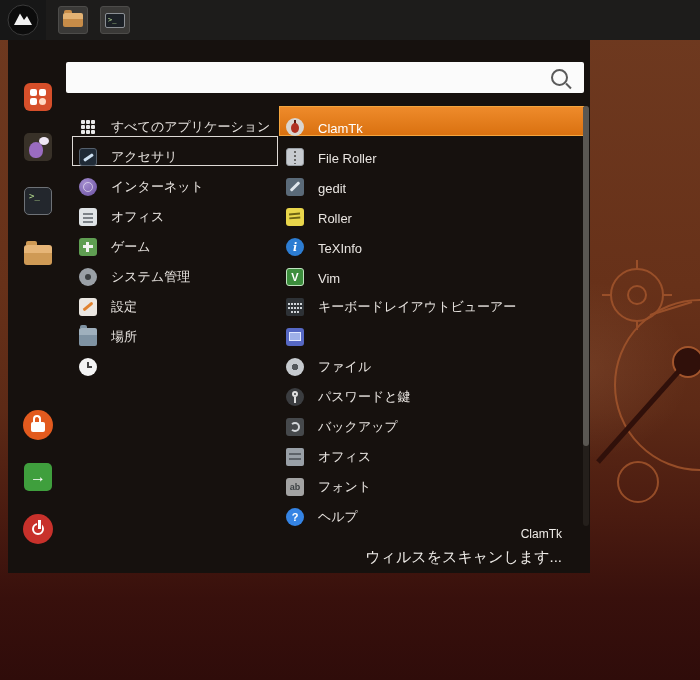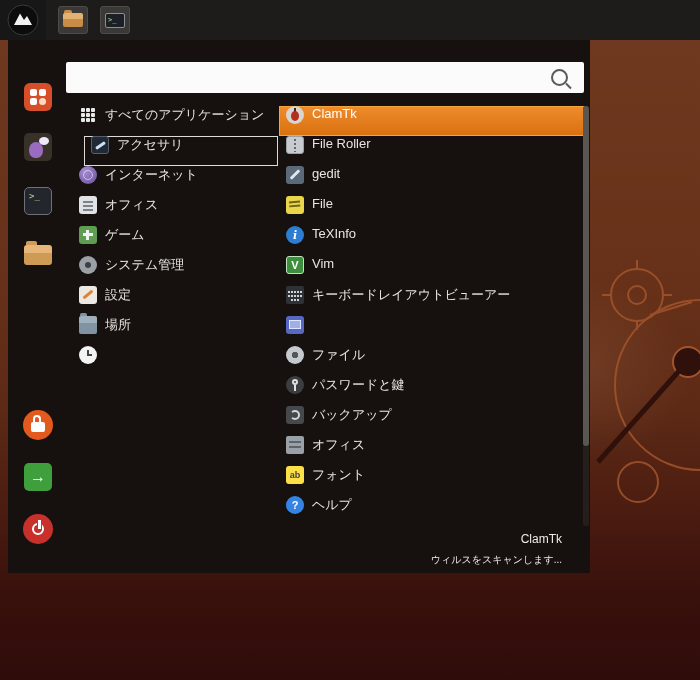--- a/index.html
+++ b/index.html
@@ -42,22 +42,22 @@
   .f-lock::before{content:"";position:absolute;left:10px;top:5px;width:8px;height:8px;border:2px solid #fff;border-bottom:none;border-radius:6px 6px 0 0;box-sizing:border-box;}
   .f-lock::after{content:"";position:absolute;left:8px;top:12px;width:14px;height:10px;background:#fff;border-radius:2px;}
   .f-logout{width:28px;height:28px;border-radius:5px;background:#3f9f3d;color:#fff;display:flex;align-items:center;justify-content:center;font-size:16px;font-weight:bold;}
   .f-power{width:30px;height:30px;border-radius:50%;background:#c8312b;position:relative;}
   .f-power::before{content:"";position:absolute;left:9px;top:9px;width:12px;height:12px;border:2.5px solid #fff;border-radius:50%;box-sizing:border-box;}
   .f-power::after{content:"";position:absolute;left:13.5px;top:5px;width:3px;height:9px;background:#fff;border:1px solid #c8312b;}
 
   
   .categories{position:absolute;left:64px;top:66px;width:206px;}
   .apps{position:absolute;left:271px;top:66px;width:306px;}
-  .row{height:30px;display:flex;align-items:flex-start;gap:8px;padding:0 7px;box-sizing:border-box;color:#e8e4e0;font-size:13px;cursor:pointer;white-space:nowrap;}
-  .row.focused{outline:1px solid #dedad6;outline-offset:-1px;margin-left:12px;}
+  .row{height:30px;display:flex;align-items:flex-end;gap:14px;padding:0 7px;box-sizing:border-box;color:#e8e4e0;font-size:13px;cursor:pointer;white-space:nowrap;}
+  .row.focused{outline:1px solid #dedad6;outline-offset:-1px;}
   .row.selected{background:linear-gradient(180deg,#ef8c2c,#d9700f);outline:1px solid #f4a53e;outline-offset:-1px;color:#fff;}
   .lbl{overflow:hidden;text-overflow:ellipsis;}
 
   
   .ic{width:18px;height:18px;border-radius:3px;flex:none;position:relative;display:flex;align-items:center;justify-content:center;color:#fff;font-size:10px;font-weight:bold;}
   .i-grid{background:none;}
   .i-grid::before{content:"";position:absolute;left:2px;top:2px;width:4px;height:4px;background:#e8e8e8;border-radius:1px;box-shadow:5px 0 0 #e8e8e8,10px 0 0 #e8e8e8,0 5px 0 #e8e8e8,5px 5px 0 #e8e8e8,10px 5px 0 #e8e8e8,0 10px 0 #e8e8e8,5px 10px 0 #e8e8e8,10px 10px 0 #e8e8e8;}
   .i-accessory{background:#1f2a36;border:1px solid #55606c;box-sizing:border-box;}
   .i-accessory::after{content:"";position:absolute;left:3px;top:7px;width:11px;height:3px;background:#cfe2f3;transform:rotate(-35deg);border-radius:1px;}
   .i-internet{background:radial-gradient(circle at 35% 30%,#a48ed0,#6a4fa0);border-radius:50%;}
@@ -96,29 +96,29 @@
   .i-screenshot{background:#5668c4;border-radius:3px;}
   .i-screenshot::after{content:"";position:absolute;left:3px;top:4px;width:12px;height:9px;background:#9fb0e8;border:1px solid #dfe6ff;box-sizing:border-box;}
   .i-disks{background:radial-gradient(circle,#54585c 0 3px,#c6cace 3.5px);border-radius:50%;}
   .i-keys{background:#3b3d40;border-radius:50%;}
   .i-keys::before{content:"";position:absolute;left:6px;top:3px;width:6px;height:6px;border:2px solid #e0e0e0;border-radius:50%;box-sizing:border-box;}
   .i-keys::after{content:"";position:absolute;left:8px;top:9px;width:2px;height:6px;background:#e0e0e0;}
   .i-backup{background:#46494c;border-radius:3px;}
   .i-backup::after{content:"";position:absolute;left:4px;top:4px;width:10px;height:10px;border:2px solid #d4d7da;border-left-color:transparent;border-radius:50%;box-sizing:border-box;}
   .i-files{background:#99a0a7;border-radius:2px;}
   .i-files::after{content:"";position:absolute;left:3px;top:5px;width:12px;height:2px;background:#5d6369;box-shadow:0 5px 0 #5d6369;}
-  .i-fonts{background:#fde047;color:#3c4043;font-weight:bold;font-size:9px;}
+  .i-fonts{background:#a3a3a3;color:#3c4043;font-weight:bold;font-size:9px;}
   .i-help{background:#3584e4;border-radius:50%;font-size:11px;}
 
   
   .scroll-track{position:absolute;right:1px;top:66px;width:6px;height:420px;background:#241f1b;border-radius:3px;cursor:pointer;}
   .scroll-thumb{position:absolute;top:0;left:0;width:6px;height:340px;background:#5a5752;border-radius:3px;cursor:grab;}
   .status{position:absolute;right:28px;bottom:6px;text-align:right;color:#efece8;}
   .status .name{font-size:12px;margin-bottom:7px;}
-  .status .desc{font-size:10px;}
+  .status .desc{font-size:15px;}
 </style>
 </head>
 <body>
 
 <div class="desktop">
   <div class="desktop-glow"></div>
   <svg class="artwork" viewBox="0 0 170 330">
     <g stroke="#a2552c" stroke-width="2" fill="none" opacity="0.85">
       <circle cx="107" cy="85" r="26"></circle>
       <circle cx="107" cy="85" r="9"></circle>
@@ -225,21 +225,21 @@
     <div class="row">
         <span class="ic i-fileroller"></span>
         <span class="lbl">File Roller</span>
       </div>
     <div class="row">
         <span class="ic i-gedit"></span>
         <span class="lbl">gedit</span>
       </div>
     <div class="row">
         <span class="ic i-gnote"></span>
-        <span class="lbl">File</span>
+        <span class="lbl">Roller</span>
       </div>
     <div class="row">
         <span class="ic i-texinfo">i</span>
         <span class="lbl">TeXInfo</span>
       </div>
     <div class="row">
         <span class="ic i-vim">V</span>
         <span class="lbl">Vim</span>
       </div>
     <div class="row">

